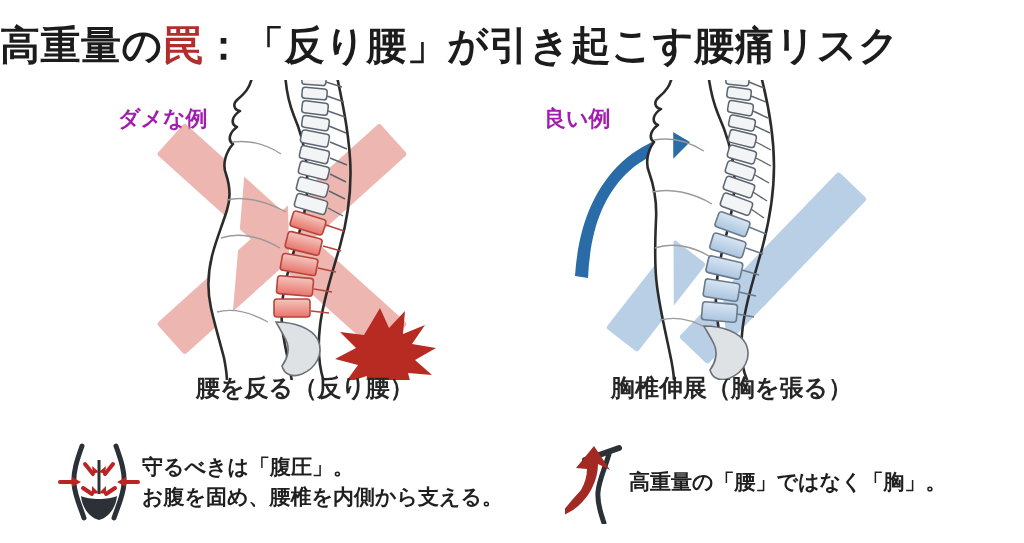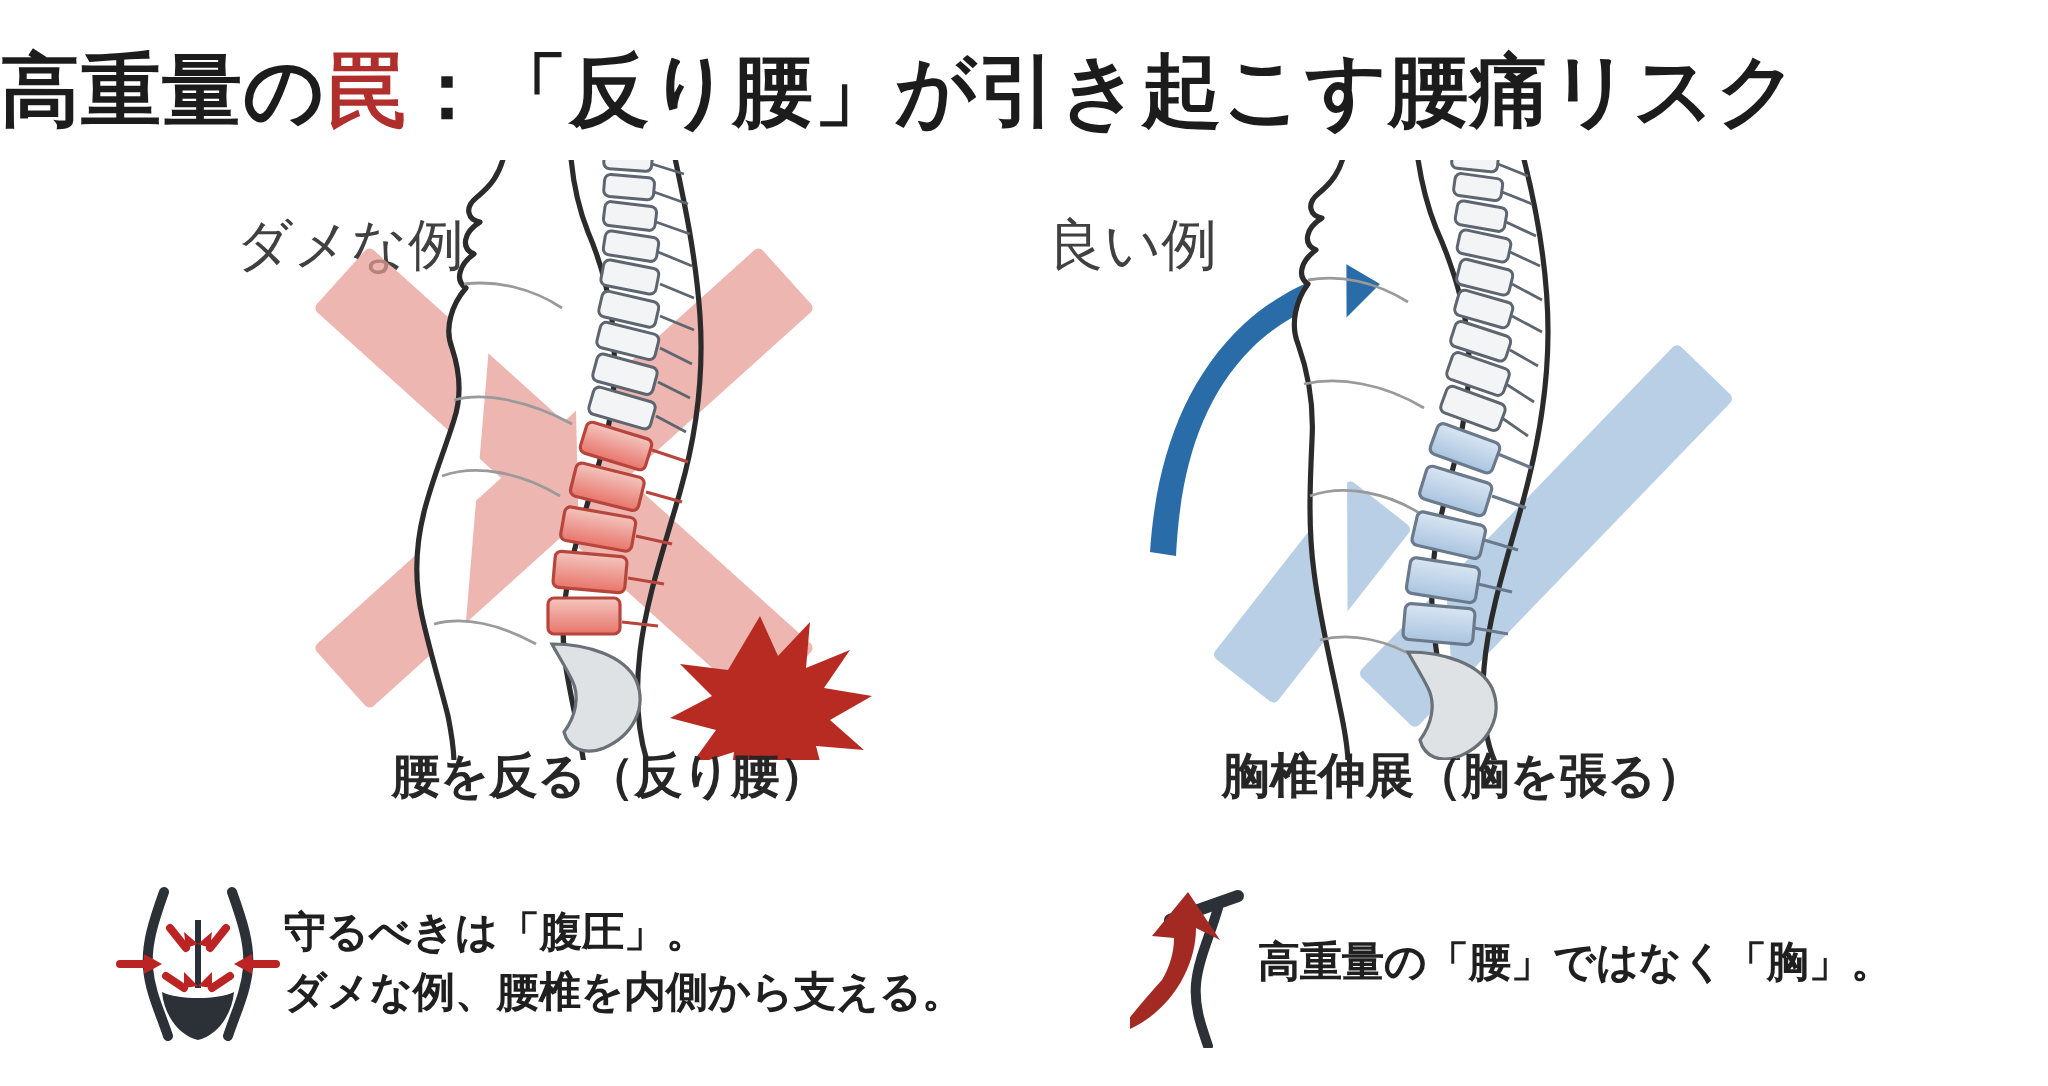--- a/index.html
+++ b/index.html
@@ -30,27 +30,27 @@
     font-weight: bold;
     letter-spacing: 0.5px;
     color: #1c1c1c;
     white-space: nowrap;
   }
   .title .accent { color: #b02f2c; }
 
   
   .panel-heading {
     position: absolute;
-    font-size: 28px;
-    font-weight: normal;
-    color: #404040;
+    font-size: 22px;
+    font-weight: bold;
+    color: #a21caf;
     white-space: nowrap;
   }
   #heading-bad  { left: 118px; top: 104px; }
-  #heading-good { left: 524px; top: 104px; }
+  #heading-good { left: 544px; top: 104px; }
 
   
   .panel {
     position: absolute;
     top: 80px;
     width: 420px;
     height: 300px;
   }
   #panel-bad  { left: 80px;  }
   #panel-good { left: 530px; }
@@ -362,21 +362,21 @@
           <path d="M68 37 l-9 5 9 5 Z"></path>
           <path d="M35 34 l-1 -8 7 6 Z"></path>
           <path d="M47 34 l1 -8 -7 6 Z"></path>
           <path d="M34 54 l0 -8 7 7 Z"></path>
           <path d="M48 54 l0 -8 -7 7 Z"></path>
         </g>
       </svg>
     </div>
     <div class="note-lines">
       <div class="note-line">守るべきは「腹圧」。</div>
-      <div class="note-line">ダメな例、腰椎を内側から支える。</div>
+      <div class="note-line">お腹を固め、腰椎を内側から支える。</div>
     </div>
   </div>
 
   <div class="note" id="note-right">
     <div class="note-icon">
       <svg viewBox="0 0 62 84" xmlns="http://www.w3.org/2000/svg">
 
         <line x1="20" y1="20" x2="54" y2="8" stroke="#2b3137" stroke-width="6" stroke-linecap="round"></line>
 
         <path d="M44 14 C40 28 34 40 33 52 C32 64 36 74 39 83" fill="none" stroke="#2b3137" stroke-width="5" stroke-linecap="round"></path>

